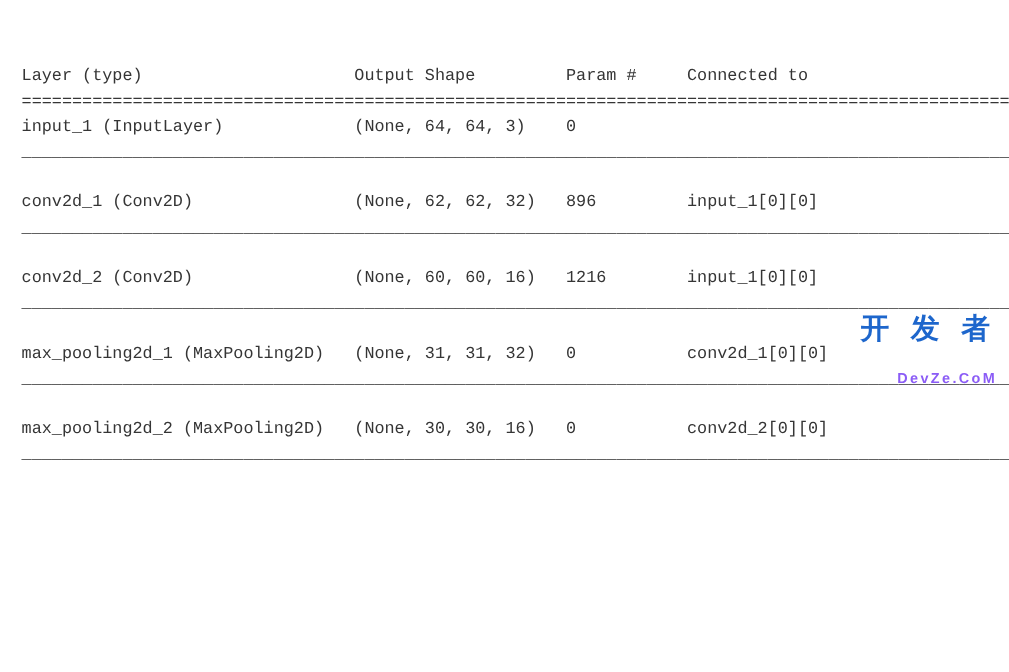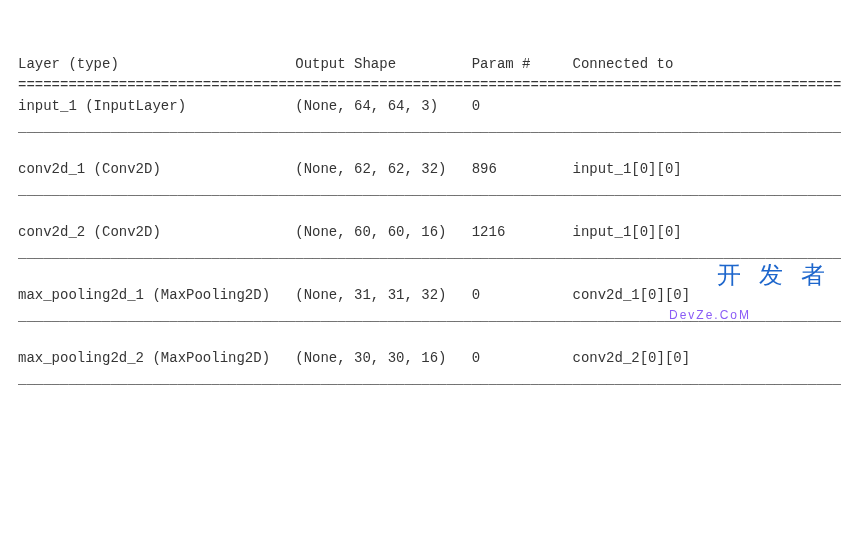--- a/index.html
+++ b/index.html
@@ -16,24 +16,26 @@
     box-sizing: border-box;
     padding: 12px 18px;
     position: relative;
     white-space: pre;
     line-height: 21px;
   }
   .brand {
     position: absolute;
     right: 10px;
     bottom: 28px;
+    text-align: right;
     font-family: "SimSun", "Songti SC", serif;
     color: #1d66cc;
     letter-spacing: 6px;
     font-size: 24px;
+    font-weight: bold;
   }
   .brand .sub {
     display: block;
     font-family: Arial, Helvetica, sans-serif;
     font-size: 12px;
     color: #8b5cf6;
     letter-spacing: 2px;
     margin-top: -2px;
   }
   

